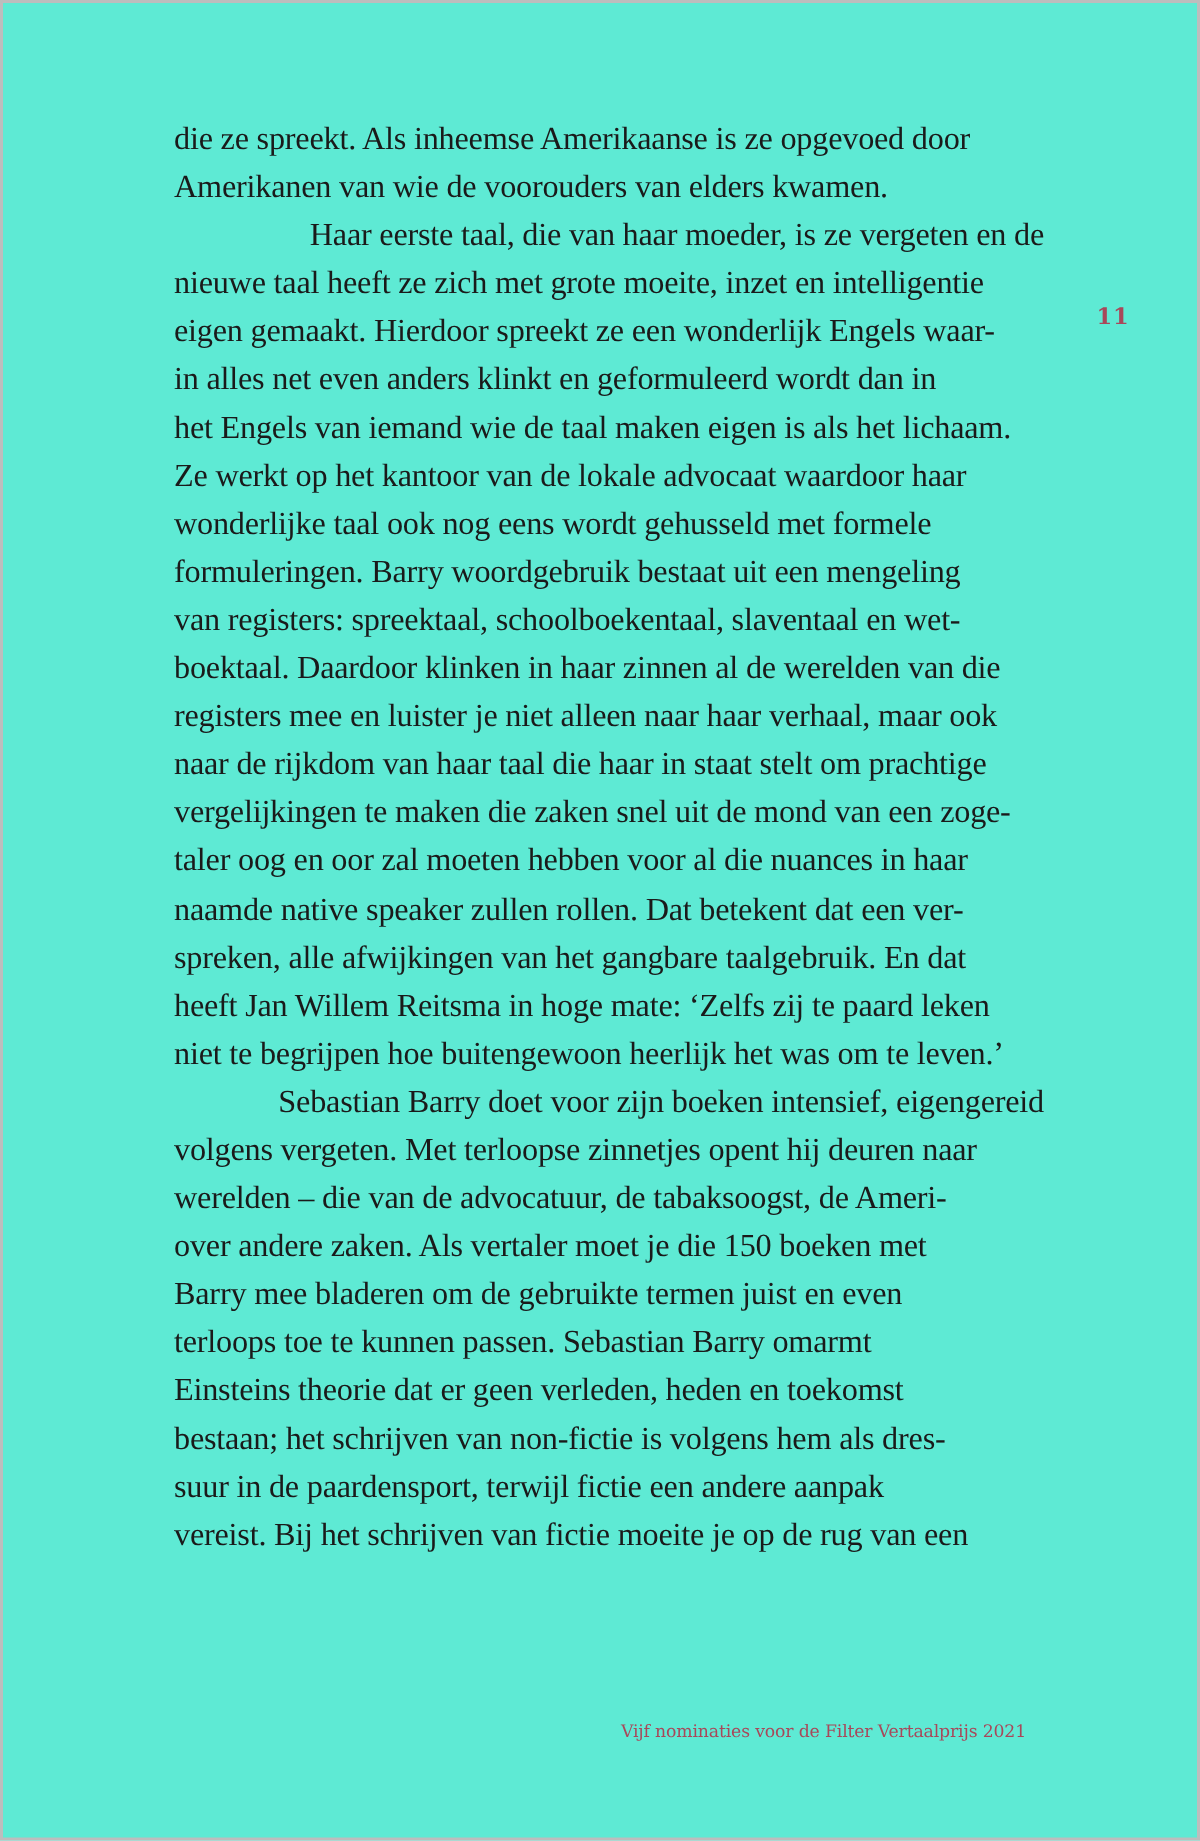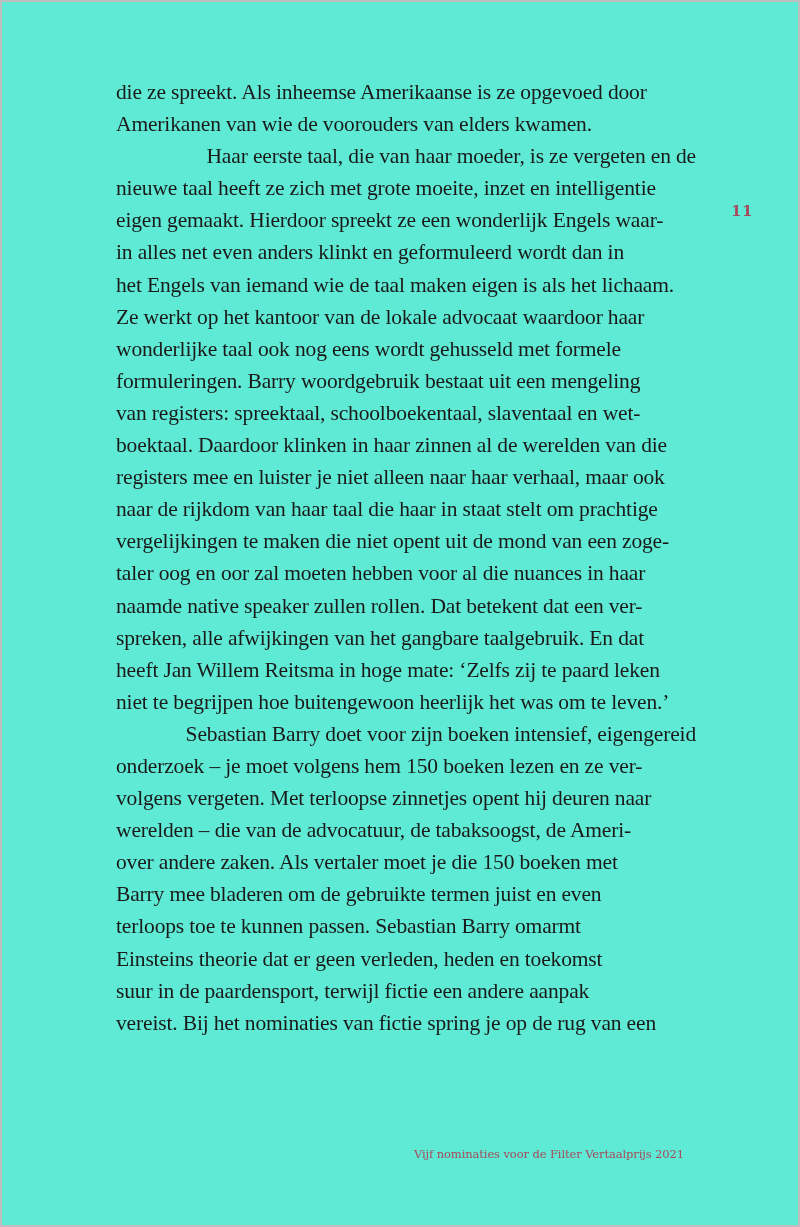--- a/index.html
+++ b/index.html
@@ -74,32 +74,32 @@
       <span class="line">eigen gemaakt. Hierdoor spreekt ze een wonderlijk Engels waar-</span>
       <span class="line">in alles net even anders klinkt en geformuleerd wordt dan in</span>
       <span class="line">het Engels van iemand wie de taal maken eigen is als het lichaam.</span>
       <span class="line">Ze werkt op het kantoor van de lokale advocaat waardoor haar</span>
       <span class="line">wonderlijke taal ook nog eens wordt gehusseld met formele</span>
       <span class="line">formuleringen. Barry woordgebruik bestaat uit een mengeling</span>
       <span class="line">van registers: spreektaal, schoolboekentaal, slaventaal en wet-</span>
       <span class="line">boektaal. Daardoor klinken in haar zinnen al de werelden van die</span>
       <span class="line">registers mee en luister je niet alleen naar haar verhaal, maar ook</span>
       <span class="line">naar de rijkdom van haar taal die haar in staat stelt om prachtige</span>
-      <span class="line">vergelijkingen te maken die niet opent uit de mond van een zoge-</span>
+      <span class="line">vergelijkingen te maken die zaken snel uit de mond van een zoge-</span>
       <span class="line">taler oog en oor zal moeten hebben voor al die nuances in haar</span>
       <span class="line">naamde native speaker zullen rollen. Dat betekent dat een ver-</span>
       <span class="line">spreken, alle afwijkingen van het gangbare taalgebruik. En dat</span>
       <span class="line">heeft Jan Willem Reitsma in hoge mate: ‘Zelfs zij te paard leken</span>
       <span class="line">niet te begrijpen hoe buitengewoon heerlijk het was om te leven.’</span>
       <span class="line indent">Sebastian Barry doet voor zijn boeken intensief, eigengereid</span>
-      <span class="line">onderzoek – je moet volgens hem 150 boeken lezen en ze ver-</span>
       <span class="line">volgens vergeten. Met terloopse zinnetjes opent hij deuren naar</span>
       <span class="line">werelden – die van de advocatuur, de tabaksoogst, de Ameri-</span>
       <span class="line">over andere zaken. Als vertaler moet je die 150 boeken met</span>
       <span class="line">Barry mee bladeren om de gebruikte termen juist en even</span>
       <span class="line">terloops toe te kunnen passen. Sebastian Barry omarmt</span>
       <span class="line">Einsteins theorie dat er geen verleden, heden en toekomst</span>
+      <span class="line">bestaan; het schrijven van non-fictie is volgens hem als dres-</span>
       <span class="line">suur in de paardensport, terwijl fictie een andere aanpak</span>
-      <span class="line">vereist. Bij het nominaties van fictie spring je op de rug van een</span>
+      <span class="line">vereist. Bij het schrijven van fictie moeite je op de rug van een</span>
     </div>
   <div class="page-number">11</div>
   <div class="running-footer">Vijf nominaties voor de Filter Vertaalprijs 2021</div>
 </div>
 
 </body></html>

